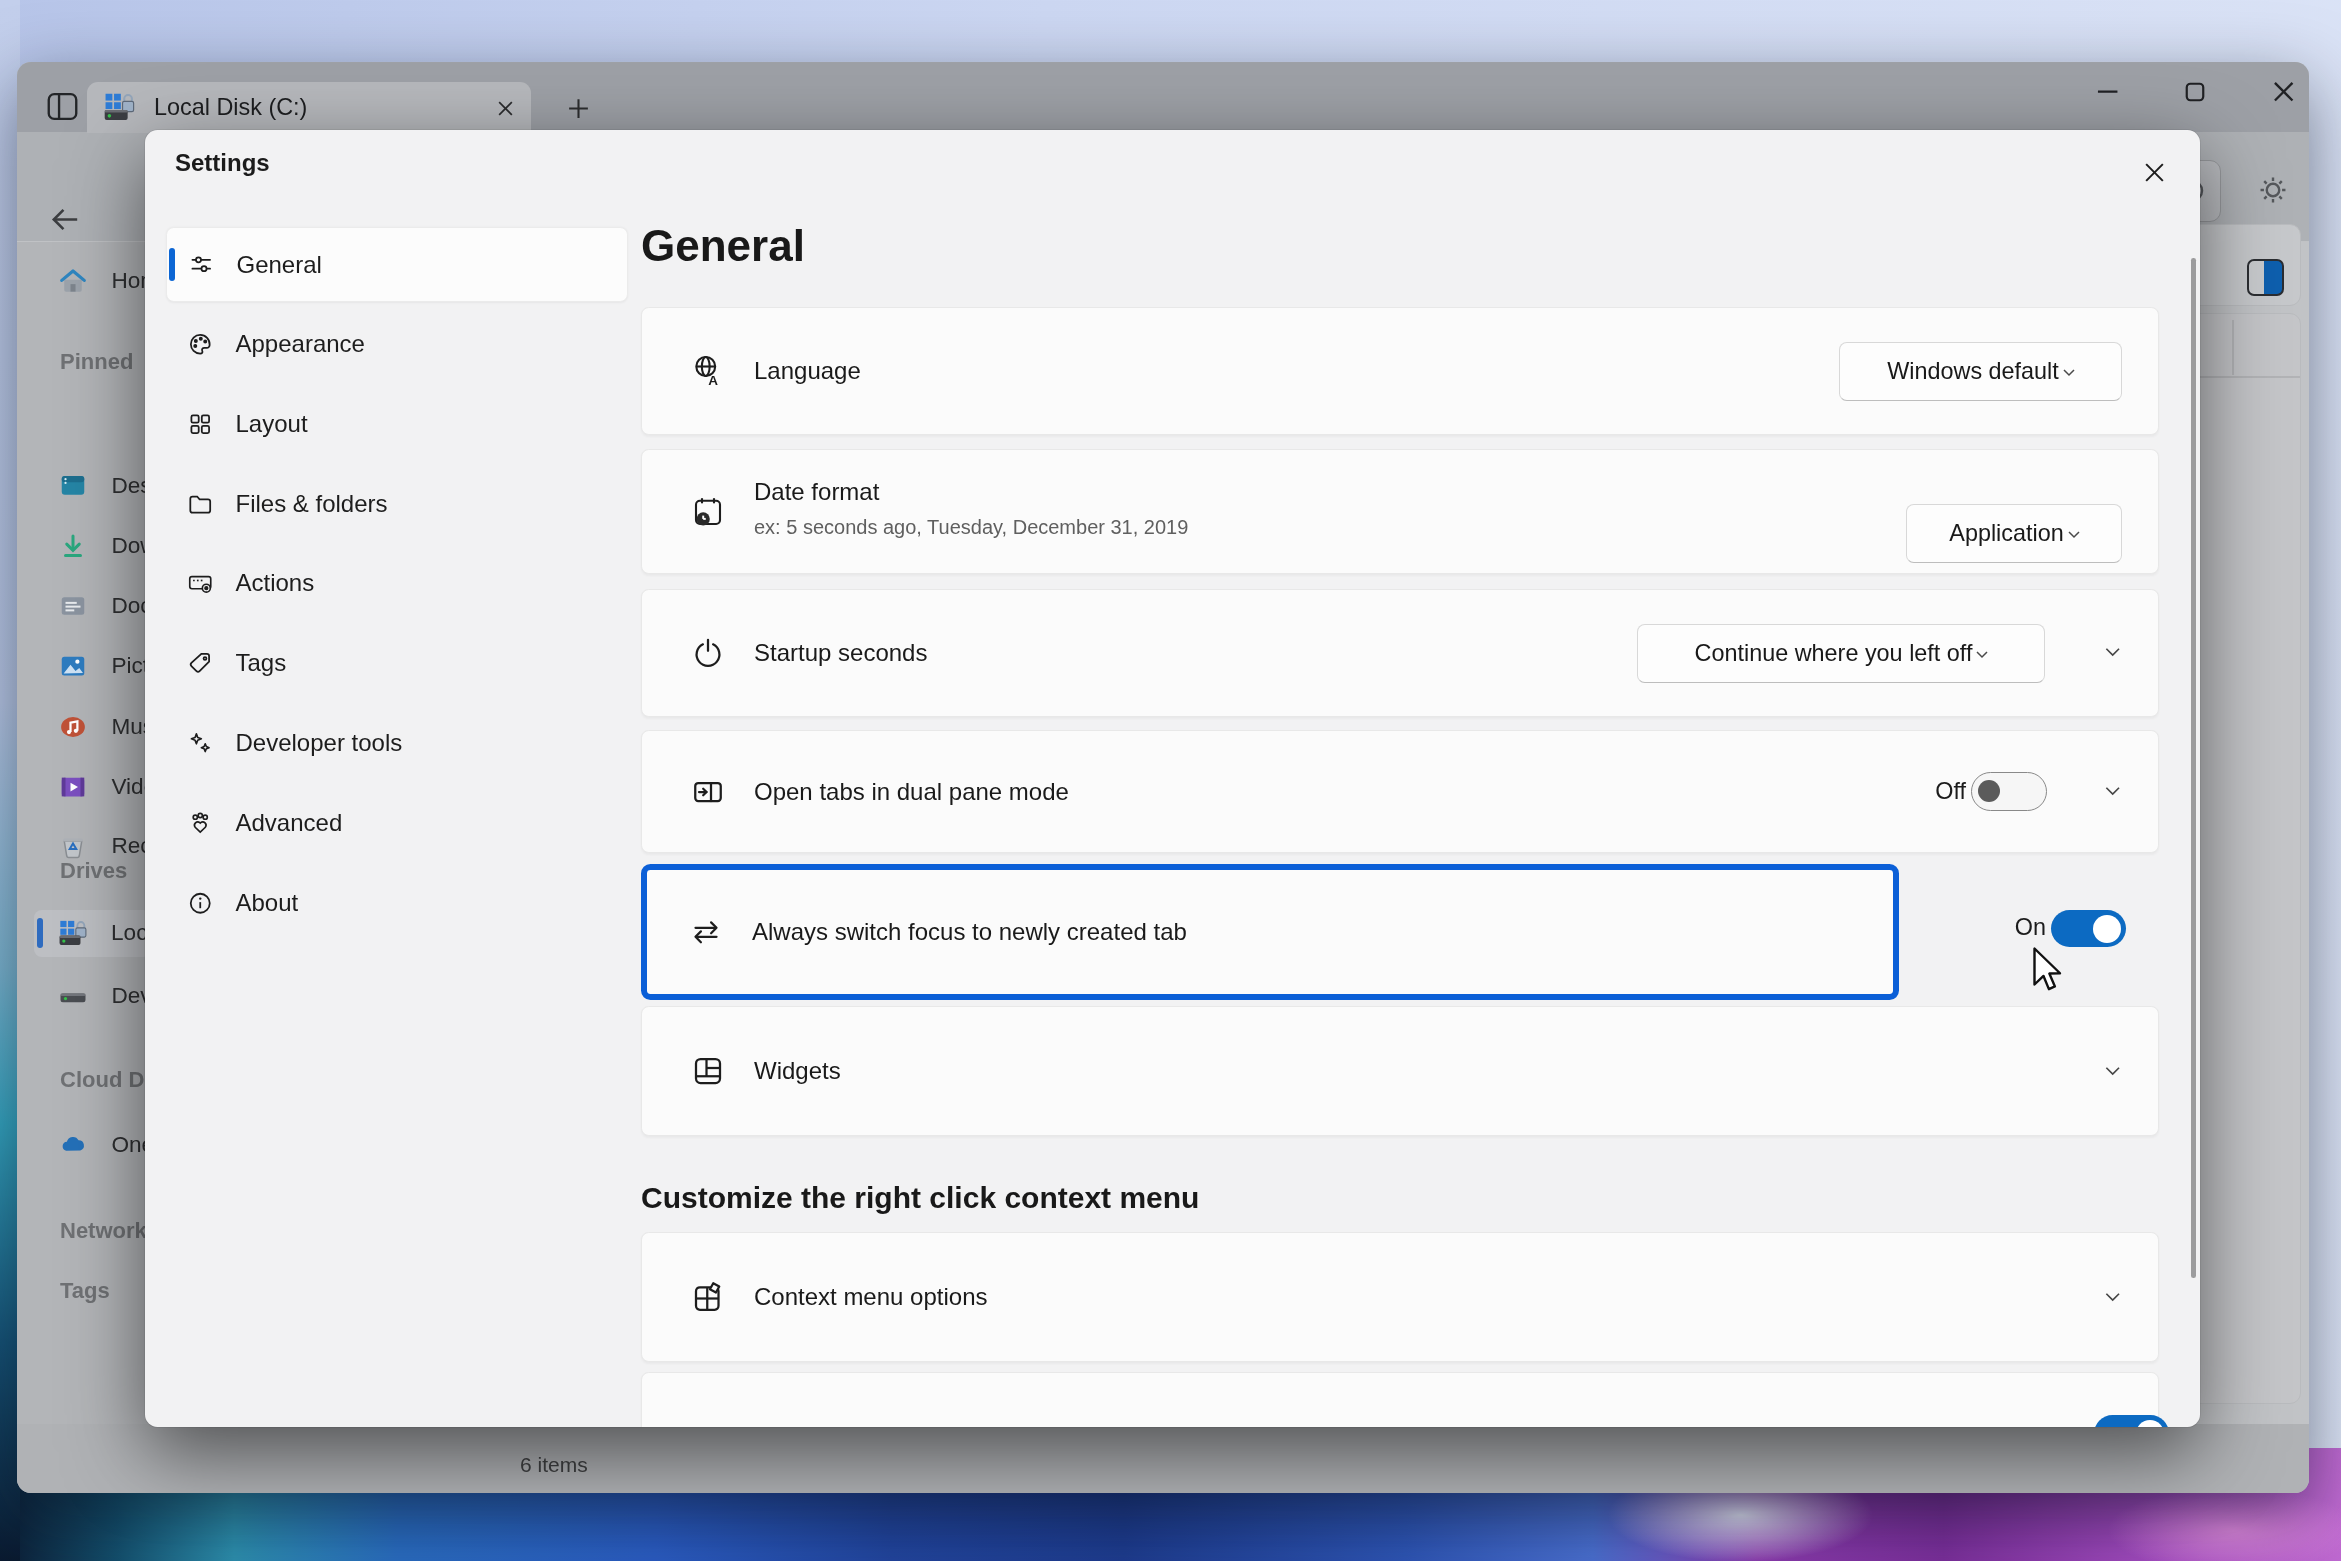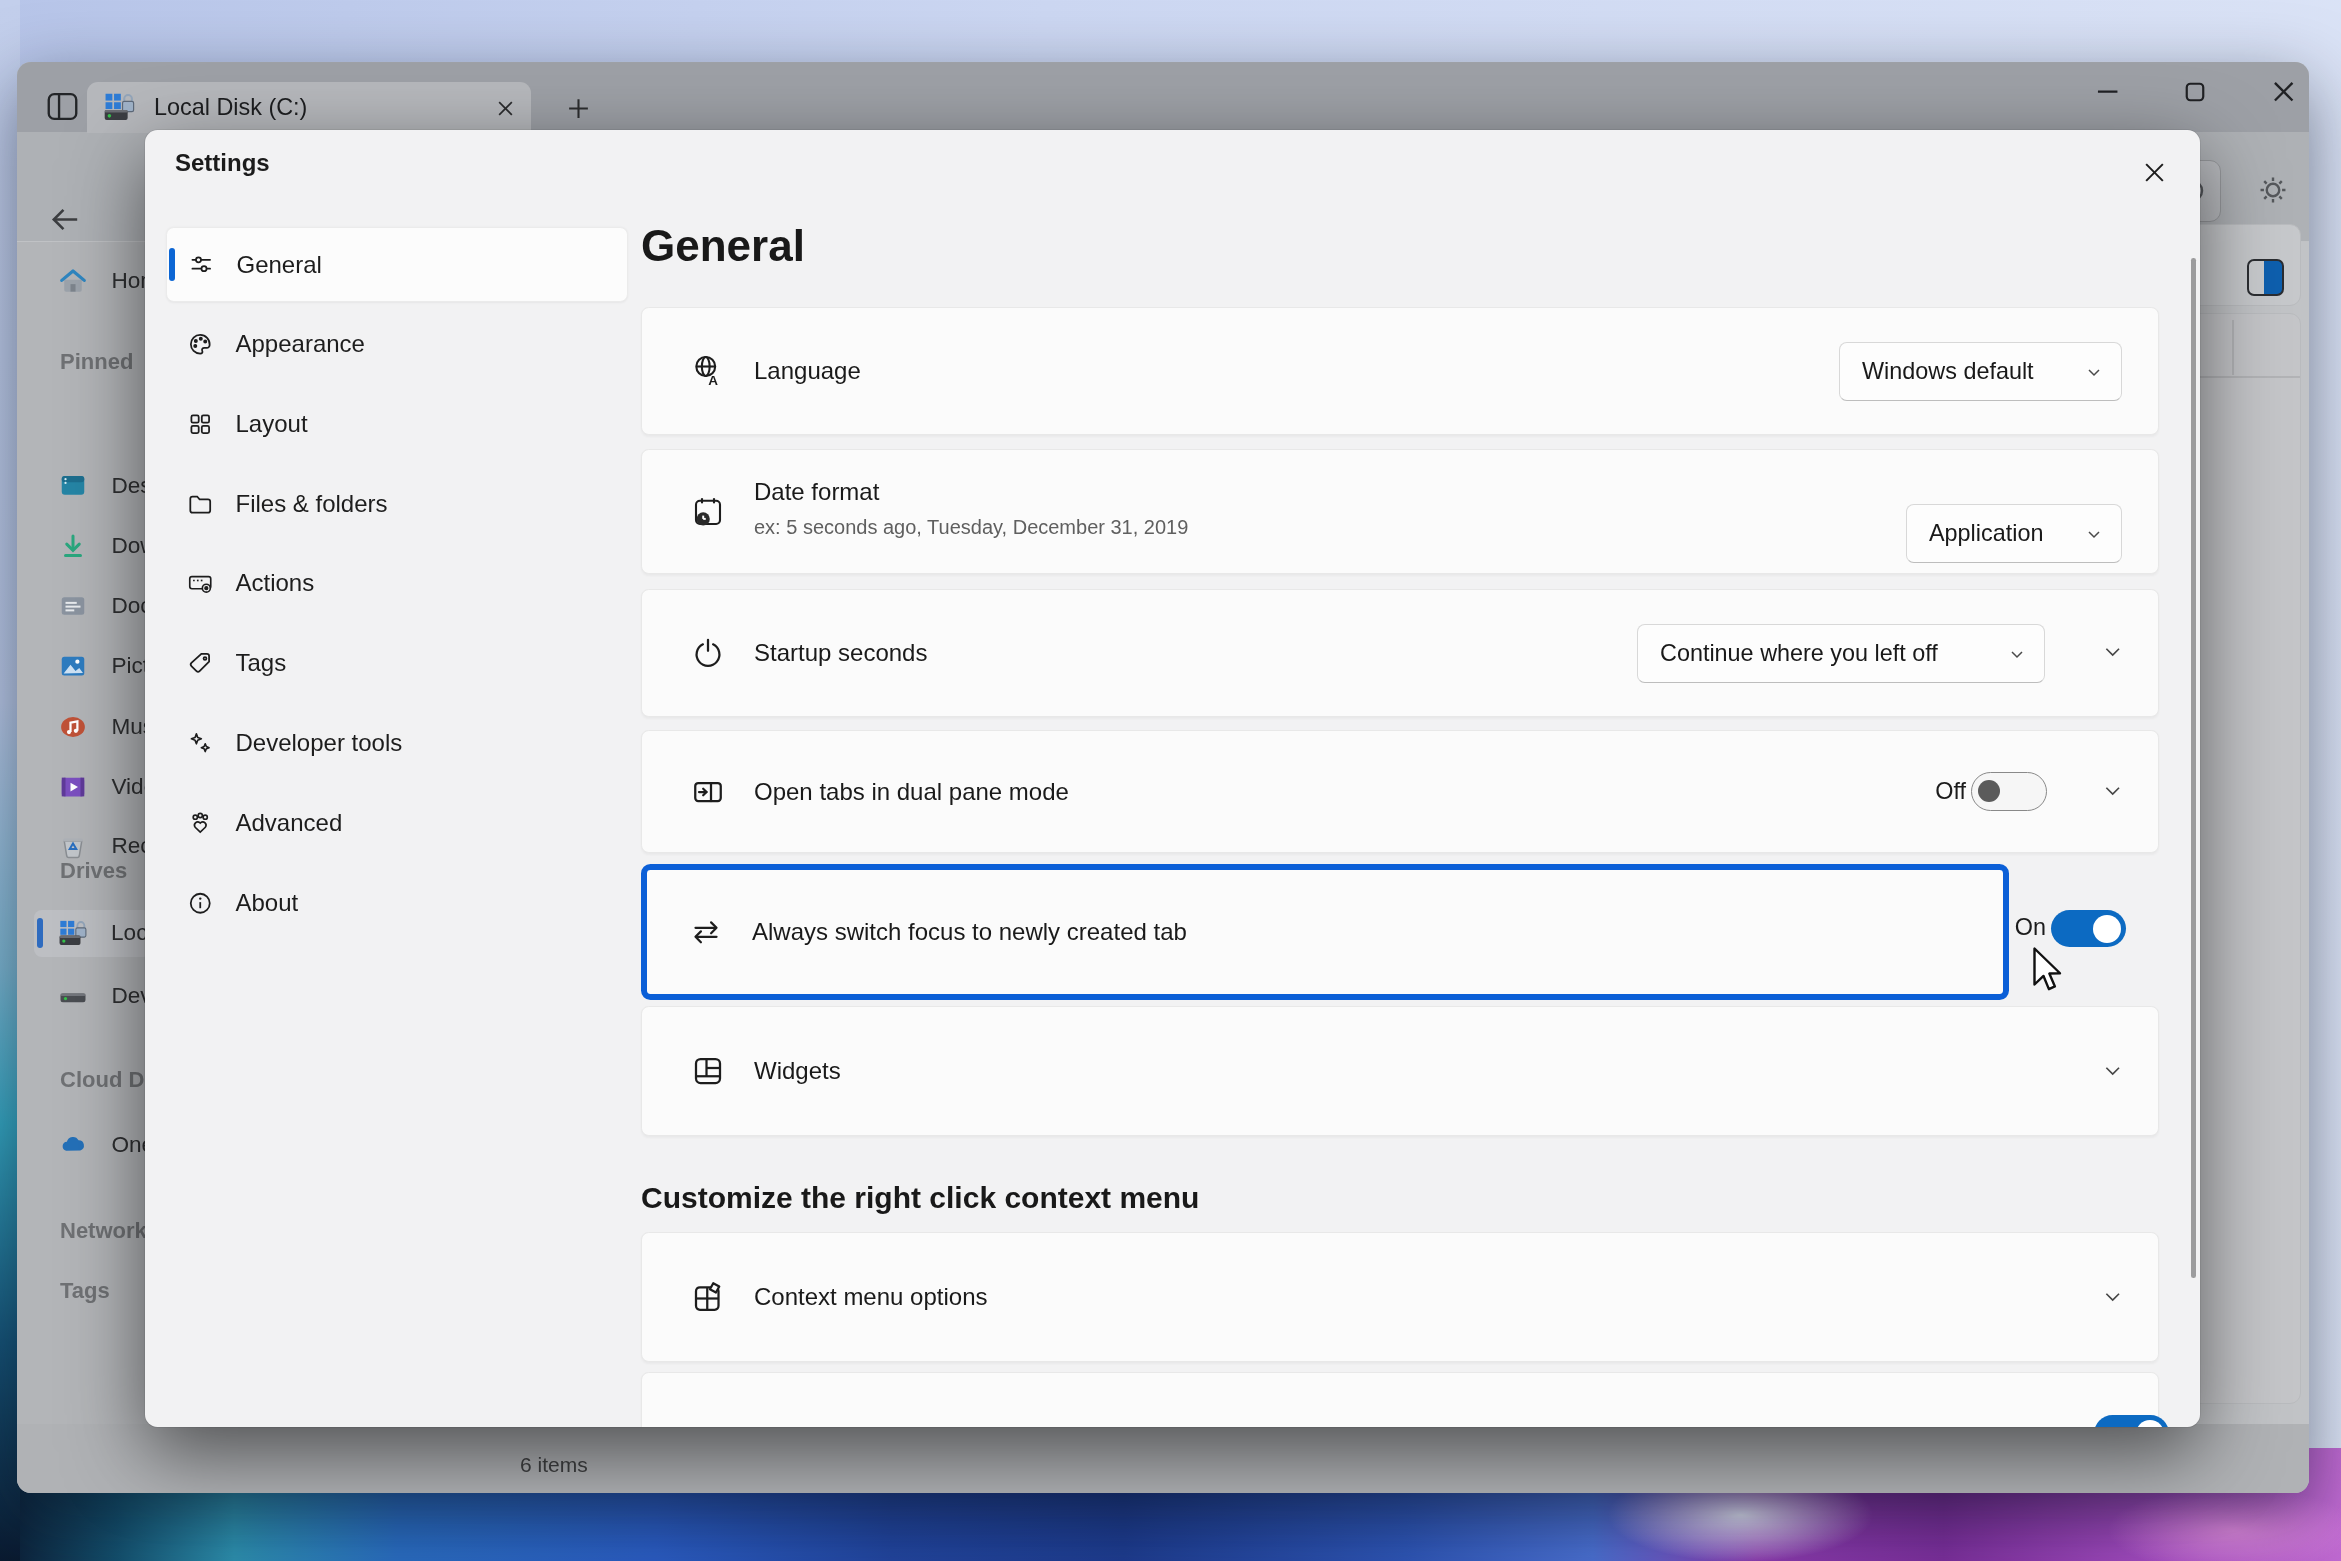--- a/index.html
+++ b/index.html
@@ -46,21 +46,21 @@
   .nav-item .lbl{margin-left:22px;font-size:24px;color:#1d1d1d;white-space:nowrap;}
   .nav-sel{background:#fcfcfc;border:0.8px solid #ebebeb;box-shadow:0 0.8px 2.3px rgba(0,0,0,.05);}
   #nav-indicator{left:24px;top:118px;width:5.5px;height:33px;border-radius:3.1px;background:#0c66d4;}
   #dlg-heading{left:496px;top:91px;font-size:44px;font-weight:600;color:#191919;}
   .card{left:496px;width:1518px;background:#fbfbfb;border:1.6px solid #e8e8e8;border-radius:7.8px;box-shadow:0 1.6px 2.3px rgba(0,0,0,.04);}
   .card-icon{position:absolute;left:48px;top:50%;transform:translateY(-50%);}
   .row-label{position:absolute;left:112px;top:50%;transform:translateY(-50%);font-size:24px;color:#1a1a1a;white-space:nowrap;}
   .row-label2{position:absolute;left:112px;font-size:24px;color:#1a1a1a;white-space:nowrap;}
   .row-desc{position:absolute;left:112px;font-size:20px;color:#5f5f5f;white-space:nowrap;}
   .dd{position:absolute;height:59px;background:#fdfdfd;border:1.6px solid #d8d8d8;border-bottom-color:#bdbdbd;border-radius:7.8px;
-    display:flex;align-items:center;justify-content:space-between;padding:0 17px 0 22px;font-size:23.4px;color:#191919;white-space:nowrap;}
+    display:flex;align-items:center;justify-content:center;padding:0 17px 0 22px;font-size:23.4px;color:#191919;white-space:nowrap;}
   .chev{position:absolute;width:34px;height:34px;display:flex;align-items:center;justify-content:center;}
   .tgl-on{position:absolute;width:75px;height:37px;border-radius:19px;background:#0c6ac2;}
   .tgl-on .knob{position:absolute;right:4.7px;top:4.7px;width:28px;height:28px;border-radius:50%;background:#ffffff;}
   .tgl-off{position:absolute;width:76px;height:39px;border-radius:19.5px;background:#f6f6f6;border:1.6px solid #898989;}
   .tgl-off .knob{position:absolute;left:6.2px;top:7px;width:22px;height:22px;border-radius:50%;background:#5b5b5b;}
   .tgl-state{position:absolute;font-size:23.4px;color:#1c1c1c;text-align:right;width:94px;}
   #sec-header{left:496px;top:1051px;font-size:30px;font-weight:600;color:#191919;}
   #dlg-scroll{left:2046px;top:128px;width:4.7px;height:1020px;border-radius:2.3px;background:#8d8d8d;opacity:.85;}
   #focus-card{border:6.2px solid #0b5fd7;border-radius:9.4px;background:#fbfbfb;}
   #cursor{left:2030px;top:946px;z-index:60;}
@@ -480,21 +480,21 @@
       <span class="tgl-off" style="left:1329px;top:41px;">
           <span class="knob"></span>
         </span>
       <span class="chev" style="left:1454px;top:43px;">
         <svg width="23.4" height="23.4" viewBox="0 0 24 24">
             <polyline points="5.5,9 12,15.5 18.5,9" fill="none" stroke="#454545" stroke-width="1.7"></polyline>
           </svg>
       </span>
     </div>
 
-    <div class="abs" id="focus-card" style="left:496px;top:734px;width:1368px;height:136px;">
+    <div class="abs" id="focus-card" style="left:496px;top:734px;width:1258px;height:136px;">
       <span class="card-icon" style="left:41px;">
         <svg width="36" height="36" viewBox="0 0 24 24">
             <g fill="none" stroke="#1d1d1d" stroke-width="1.5" stroke-linecap="round" stroke-linejoin="round">
           <line x1="5" y1="9.2" x2="18.6" y2="9.2"></line>
               <polyline points="15.4,5.6 19,9.2 15.4,12.8"></polyline>
           <line x1="19" y1="15.2" x2="5.4" y2="15.2"></line>
               <polyline points="8.6,11.6 5,15.2 8.6,18.8"></polyline>
             </g>
           </svg>
       </span>

